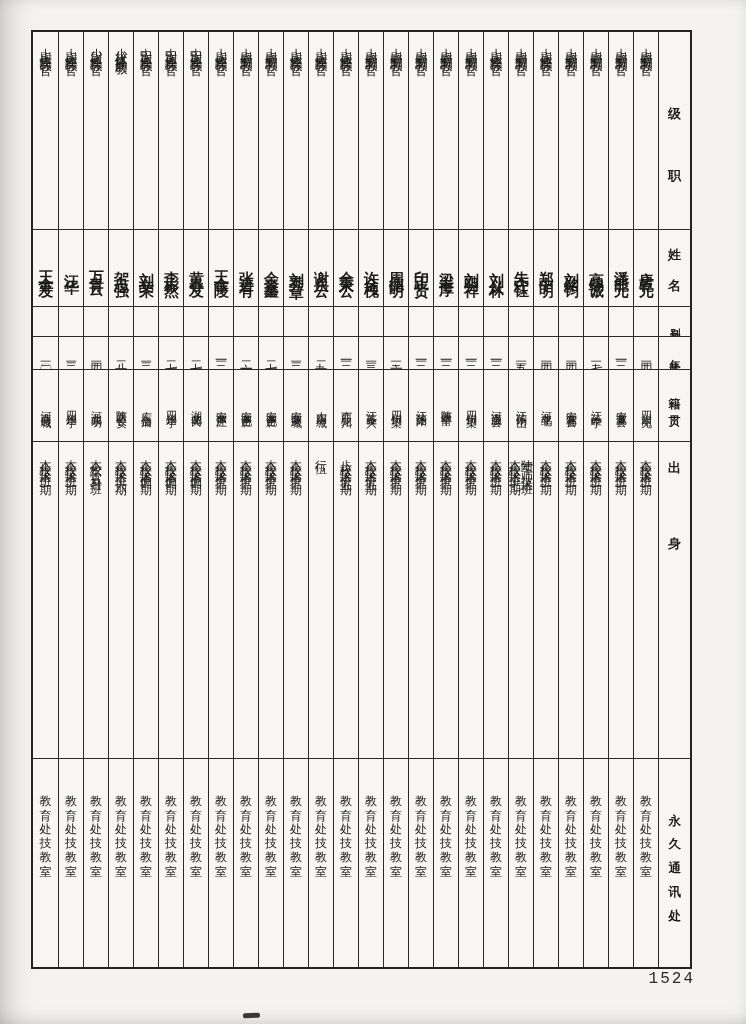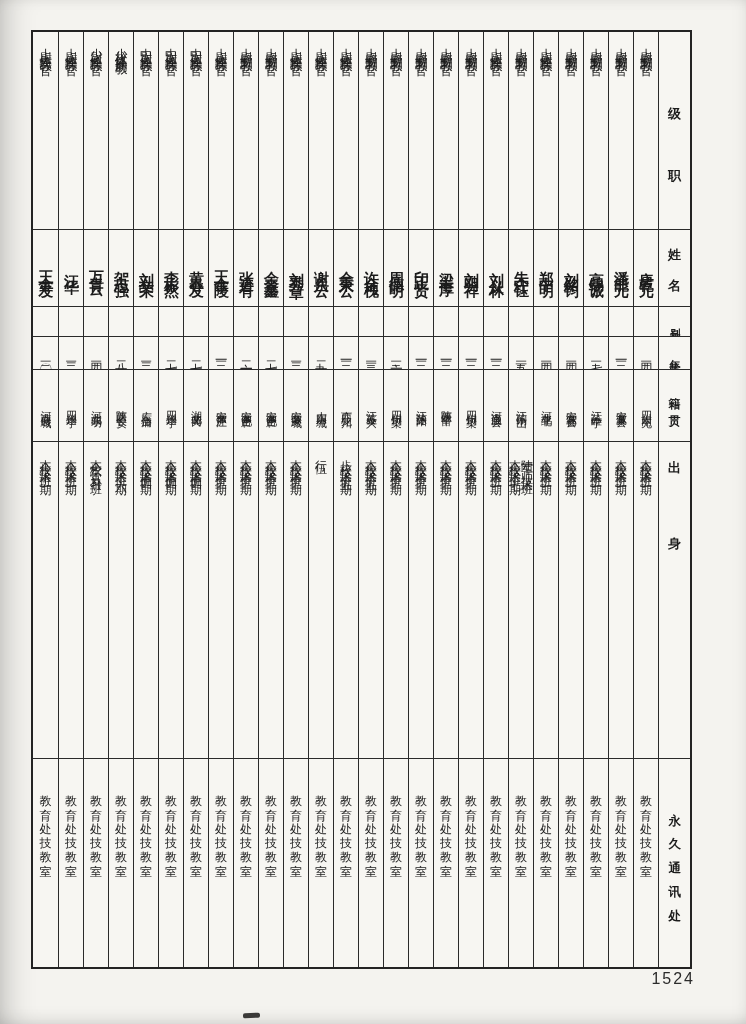--- a/index.html
+++ b/index.html
@@ -66,21 +66,21 @@
   .header-col .r-name .vtext       { font-size:13px; letter-spacing:30px; }
   .header-col .r-alias .vtext      { font-size:10.5px; letter-spacing:2px; }
   .header-col .r-age .vtext        { font-size:11px; letter-spacing:3px; }
   .header-col .r-place .vtext      { font-size:12px; letter-spacing:18px; }
   .header-col .r-background .vtext { font-size:13px; letter-spacing:76px; }
   .header-col .r-contact    { align-items:center; padding:0; }
   .header-col .r-contact .vtext    { font-size:12.5px; letter-spacing:24px; }
   .page-number {
     position:absolute; top:970px; right:51px;
     font-size:16px; letter-spacing:2px; color:#2b2b2b;
-    font-family:Liberation Sans, sans-serif;
+    font-family:Liberation Mono, monospace;
   }
   .scan-artifact {
     position:absolute; left:243px; top:1013px;
     width:17px; height:5px; background:#3b3a38;
     border-radius:2px; transform:rotate(-3deg);
   }
 </style>
 </head>
 <body>
 

